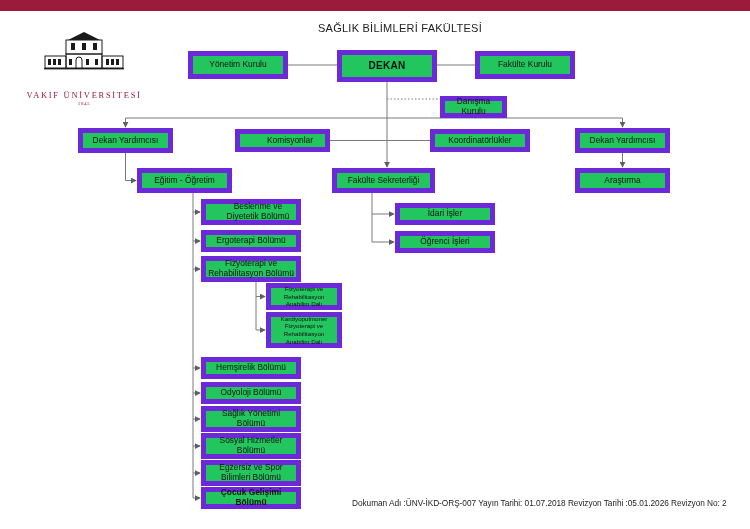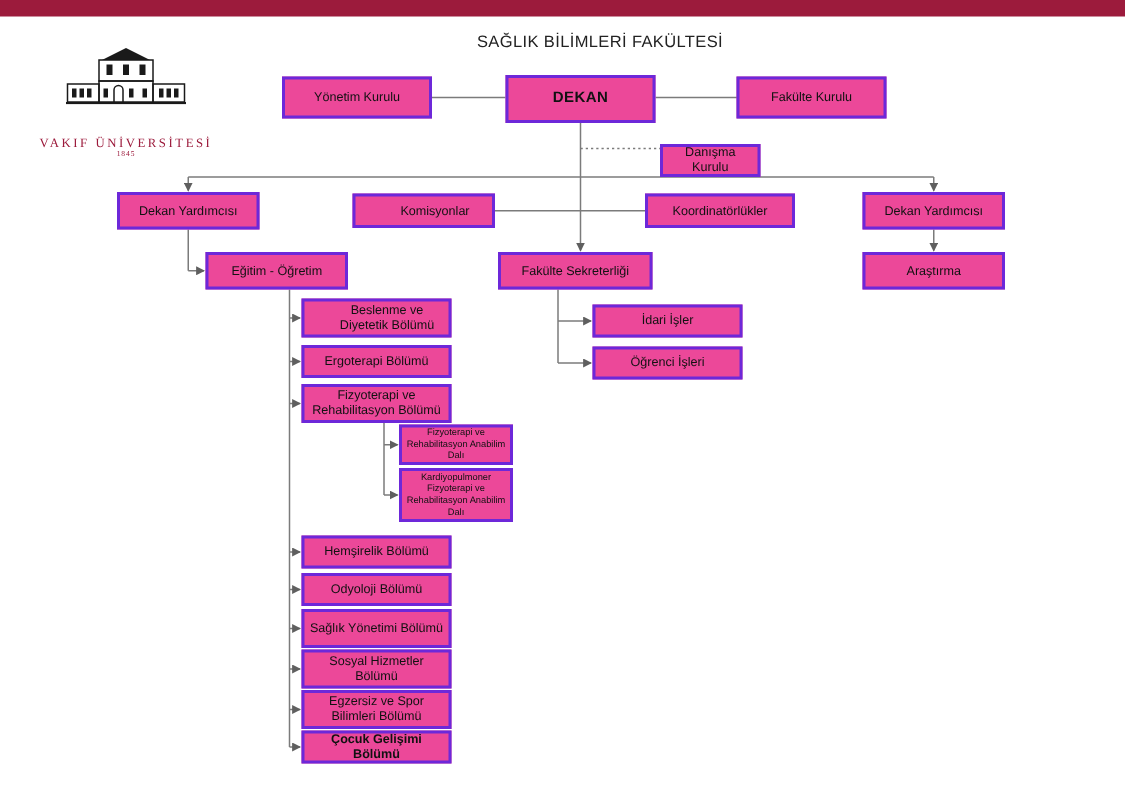--- a/index.html
+++ b/index.html
@@ -43,22 +43,22 @@
   
   .footer{
     position:absolute;left:352px;top:498px;width:396px;
     font-size:8.3px;color:#1d1d1d;white-space:nowrap;letter-spacing:-0.05px;
   }
 
   
   .node{
     position:absolute;
     box-sizing:border-box;
-    border:2px solid #6d28d9;
-    background:#ec4899;
+    border:5px solid #6d28d9;
+    background:#22c55e;
     display:flex;align-items:center;justify-content:center;
     text-align:center;
     font-size:8.4px;
     line-height:1.18;
     padding:1px 2px;
     color:#111;
   }
   .node.bold{font-weight:700;font-size:10px;letter-spacing:.3px;}
   .node.small{font-size:6.2px;line-height:1.25;}
   svg.links{position:absolute;left:0;top:0;width:750px;height:529px;pointer-events:none;}
@@ -137,21 +137,21 @@
       </g>
   </svg>
 
   <div id="node-layer">
       <div class="node" style="left: 188px; top: 51px; width: 100px; height: 28px;">
         <span>Yönetim Kurulu</span>
       </div>
       <div class="node bold" style="left: 337px; top: 50px; width: 100px; height: 32px;">
         <span>DEKAN</span>
       </div>
-      <div class="node" style="left: 491px; top: 51px; width: 100px; height: 28px;">
+      <div class="node" style="left: 475px; top: 51px; width: 100px; height: 28px;">
         <span>Fakülte Kurulu</span>
       </div>
       <div class="node" style="left: 440px; top: 96px; width: 67px; height: 22px;">
         <span>Danışma Kurulu</span>
       </div>
       <div class="node" style="left: 78px; top: 128px; width: 95px; height: 25px;">
         <span>Dekan Yardımcısı</span>
       </div>
       <div class="node" style="left: 235px; top: 129px; width: 95px; height: 23px; padding-left: 17px;">
         <span>Komisyonlar</span>
@@ -205,13 +205,14 @@
         <span>Çocuk Gelişimi Bölümü</span>
       </div>
       <div class="node small" style="left: 266px; top: 283px; width: 76px; height: 27px;">
         <span>Fizyoterapi ve Rehabilitasyon Anabilim Dalı</span>
       </div>
       <div class="node small" style="left: 266px; top: 312px; width: 76px; height: 36px;">
         <span>Kardiyopulmoner Fizyoterapi ve Rehabilitasyon Anabilim Dalı</span>
       </div>
     </div>
 
+  <div class="footer">Dokuman Adı :ÜNV-İKD-ORŞ-007 Yayın Tarihi: 01.07.2018 Revizyon Tarihi :05.01.2026 Revizyon No: 2</div>
 </div>
 
 </body></html>

